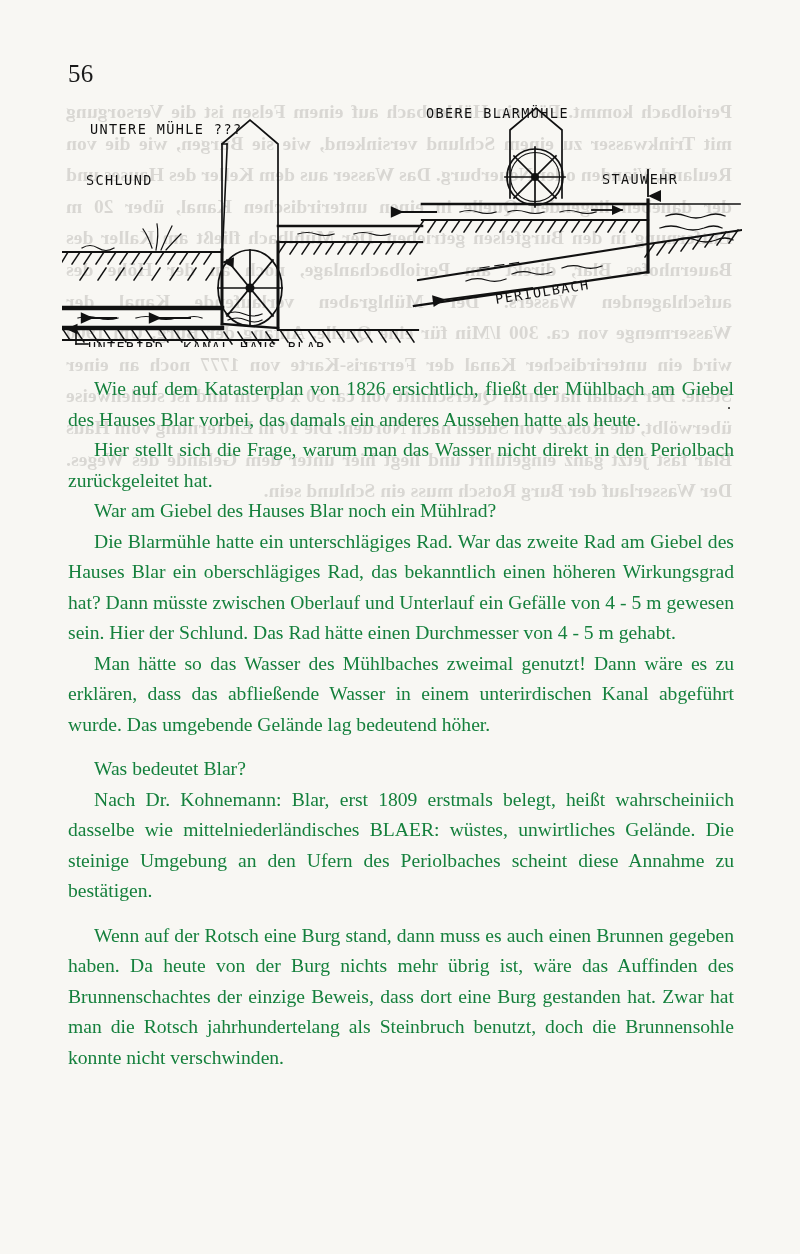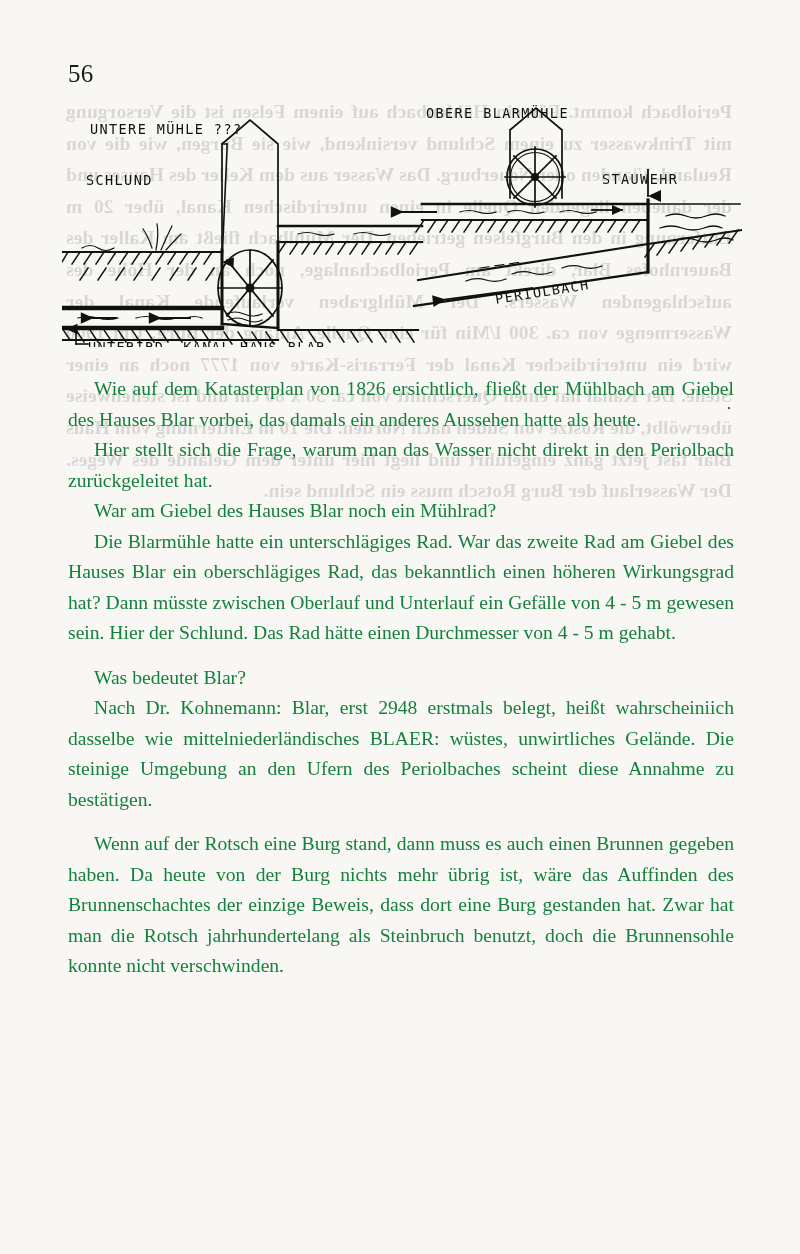--- a/index.html
+++ b/index.html
@@ -324,20 +324,21 @@
         <text x="434" y="212" transform="rotate(-9 434 212)">PERIOLBACH</text>
       </g>
     </svg>
   </div>
 
   <div class="body-text">
     <p>Wie auf dem Katasterplan von 1826 ersichtlich, fließt der Mühlbach am Giebel des Hauses Blar vorbei, das damals ein anderes Aussehen hatte als heute.</p>
     <p>Hier stellt sich die Frage, warum man das Wasser nicht direkt in den Periolbach zurückgeleitet hat.</p>
     <p>War am Giebel des Hauses Blar noch ein Mühlrad?</p>
     <p>Die Blarmühle hatte ein unterschlägiges Rad. War das zweite Rad am Giebel des Hauses Blar ein oberschlägiges Rad, das bekanntlich einen höheren Wirkungsgrad hat? Dann müsste zwischen Oberlauf und Unterlauf ein Gefälle von 4 - 5 m gewesen sein. Hier der Schlund. Das Rad hätte einen Durchmesser von 4 - 5 m gehabt.</p>
+    <p>Man hätte so das Wasser des Mühlbaches zweimal genutzt! Dann wäre es zu erklären, dass das abfließende Wasser in einem unterirdischen Kanal abgeführt wurde. Das umgebende Gelände lag bedeutend höher.</p>
     <p class="gap-before">Was bedeutet Blar?</p>
-    <p>Nach Dr. Kohnemann: Blar, erst 2948 erstmals belegt, heißt wahrscheiniich dasselbe wie mittelniederländisches BLAER: wüstes, unwirtliches Gelände. Die steinige Umgebung an den Ufern des Periolbaches scheint diese Annahme zu bestätigen.</p>
+    <p>Nach Dr. Kohnemann: Blar, erst 1809 erstmals belegt, heißt wahrscheiniich dasselbe wie mittelniederländisches BLAER: wüstes, unwirtliches Gelände. Die steinige Umgebung an den Ufern des Periolbaches scheint diese Annahme zu bestätigen.</p>
     <p class="gap-before">Wenn auf der Rotsch eine Burg stand, dann muss es auch einen Brunnen gegeben haben. Da heute von der Burg nichts mehr übrig ist,  wäre das Auffinden des Brunnenschachtes der einzige Beweis, dass dort eine Burg gestanden hat. Zwar hat man die Rotsch jahrhundertelang als Steinbruch benutzt, doch die Brunnensohle konnte nicht verschwinden.</p>
   </div>
 
   <span class="stray-mark">˙</span>
 
 </div>
 
 </body></html>

